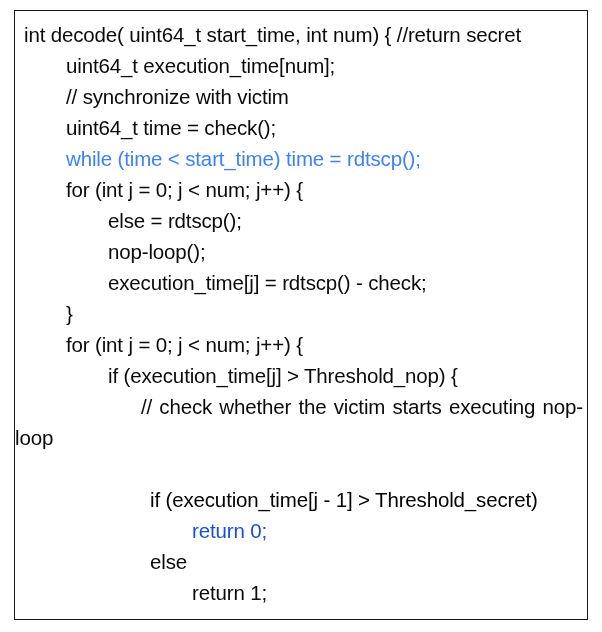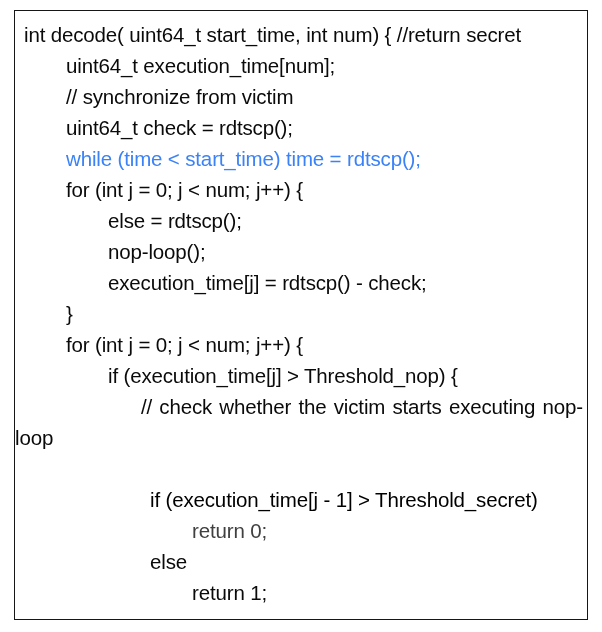--- a/index.html
+++ b/index.html
@@ -87,30 +87,30 @@
   }
 </style>
 </head>
 <body>
 
 <div id="page" style="background: rgb(255, 255, 255);">
   <div id="code-box" style="border-color: rgb(22, 22, 22);">
     <div id="code-lines">
         <div class="code-line ind0" style="color: rgb(10, 10, 10);"><span>int decode( uint64_t start_time, int num) { //return secret</span></div>
         <div class="code-line ind1" style="color: rgb(10, 10, 10);"><span>uint64_t execution_time[num];</span></div>
-        <div class="code-line ind1" style="color: rgb(10, 10, 10);"><span>// synchronize from victim</span></div>
-        <div class="code-line ind1" style="color: rgb(10, 10, 10);"><span>uint64_t check = rdtscp();</span></div>
+        <div class="code-line ind1" style="color: rgb(10, 10, 10);"><span>// synchronize with victim</span></div>
+        <div class="code-line ind1" style="color: rgb(10, 10, 10);"><span>uint64_t time = check();</span></div>
         <div class="code-line ind1" style="color: #3b82f6;"><span>while (time &lt; start_time) time = rdtscp();</span></div>
         <div class="code-line ind1" style="color: rgb(10, 10, 10);"><span>for (int j = 0; j &lt; num; j++) {</span></div>
         <div class="code-line ind2" style="color: rgb(10, 10, 10);"><span>else = rdtscp();</span></div>
         <div class="code-line ind2" style="color: rgb(10, 10, 10);"><span>nop-loop();</span></div>
         <div class="code-line ind2" style="color: rgb(10, 10, 10);"><span>execution_time[j] = rdtscp() - check;</span></div>
         <div class="code-line ind1" style="color: rgb(10, 10, 10);"><span>}</span></div>
         <div class="code-line ind1" style="color: rgb(10, 10, 10);"><span>for (int j = 0; j &lt; num; j++) {</span></div>
         <div class="code-line ind2" style="color: rgb(10, 10, 10);"><span>if (execution_time[j] &gt; Threshold_nop) {</span></div>
         <div class="code-line ind2 justified" style="color: rgb(10, 10, 10);"><span class="just-indent"></span><span class="just-body">// check whether the victim starts executing nop-loop</span></div>
         <div class="code-line ind3" style="color: #000000;"><span>if (execution_time[j - 1] &gt; Threshold_secret)</span></div>
-        <div class="code-line ind4" style="color: #404040;"><span>return 0;</span></div>
+        <div class="code-line ind4" style="color: #1d4ed8;"><span>return 0;</span></div>
         <div class="code-line ind3" style="color: rgb(10, 10, 10);"><span>else</span></div>
         <div class="code-line ind4" style="color: rgb(10, 10, 10);"><span>return 1;</span></div>
       </div>
   </div>
 </div>
 
 </body></html>

